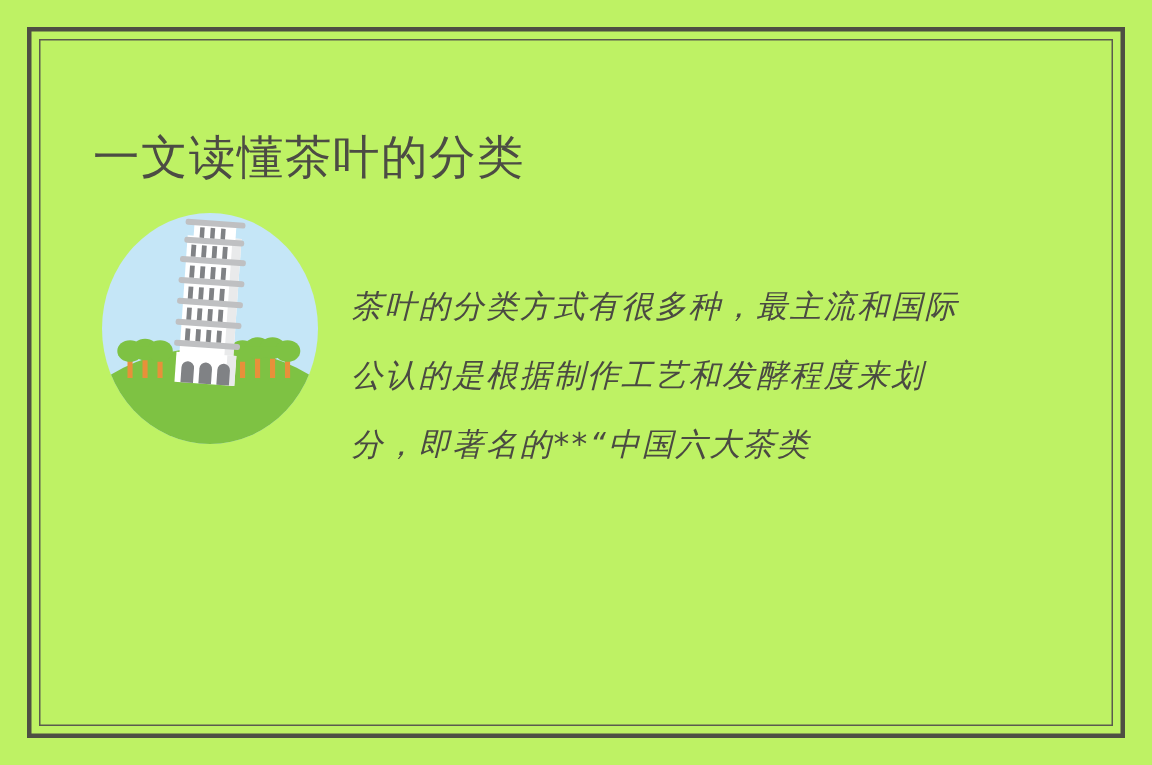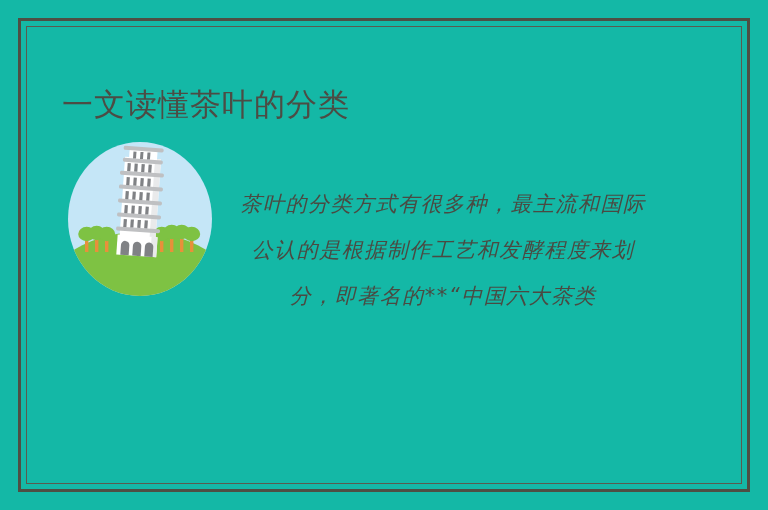--- a/index.html
+++ b/index.html
@@ -13,21 +13,21 @@
     font-family: "Liberation Sans", sans-serif;
     overflow: hidden;
   }
 
   #card {
     position: absolute;
     left: 0;
     top: 0;
     width: 768px;
     height: 510px;
-    background: #14b8a6;
+    background: #bef264;
   }
 
   
   #frame-outer {
     position: absolute;
     left: 18px;
     top: 18px;
     width: 732px;
     height: 474px;
     border: 3px solid #4E4F43;
@@ -74,21 +74,21 @@
     left: 234px;
     top: 160px;
     width: 418px;
     font-size: 21px;
     line-height: 46px;
     letter-spacing: 1.5px;
     color: #4A4A42;
     font-family: "DejaVu Sans", "Liberation Sans", sans-serif;
     font-style: italic;
     font-weight: 400;
-    text-align: center;
+    text-align: left;
     word-break: break-all;
   }
 </style>
 </head>
 <body>
 
 <div id="card">
 
   <div id="frame-outer"></div>
   <div id="frame-inner"></div>

